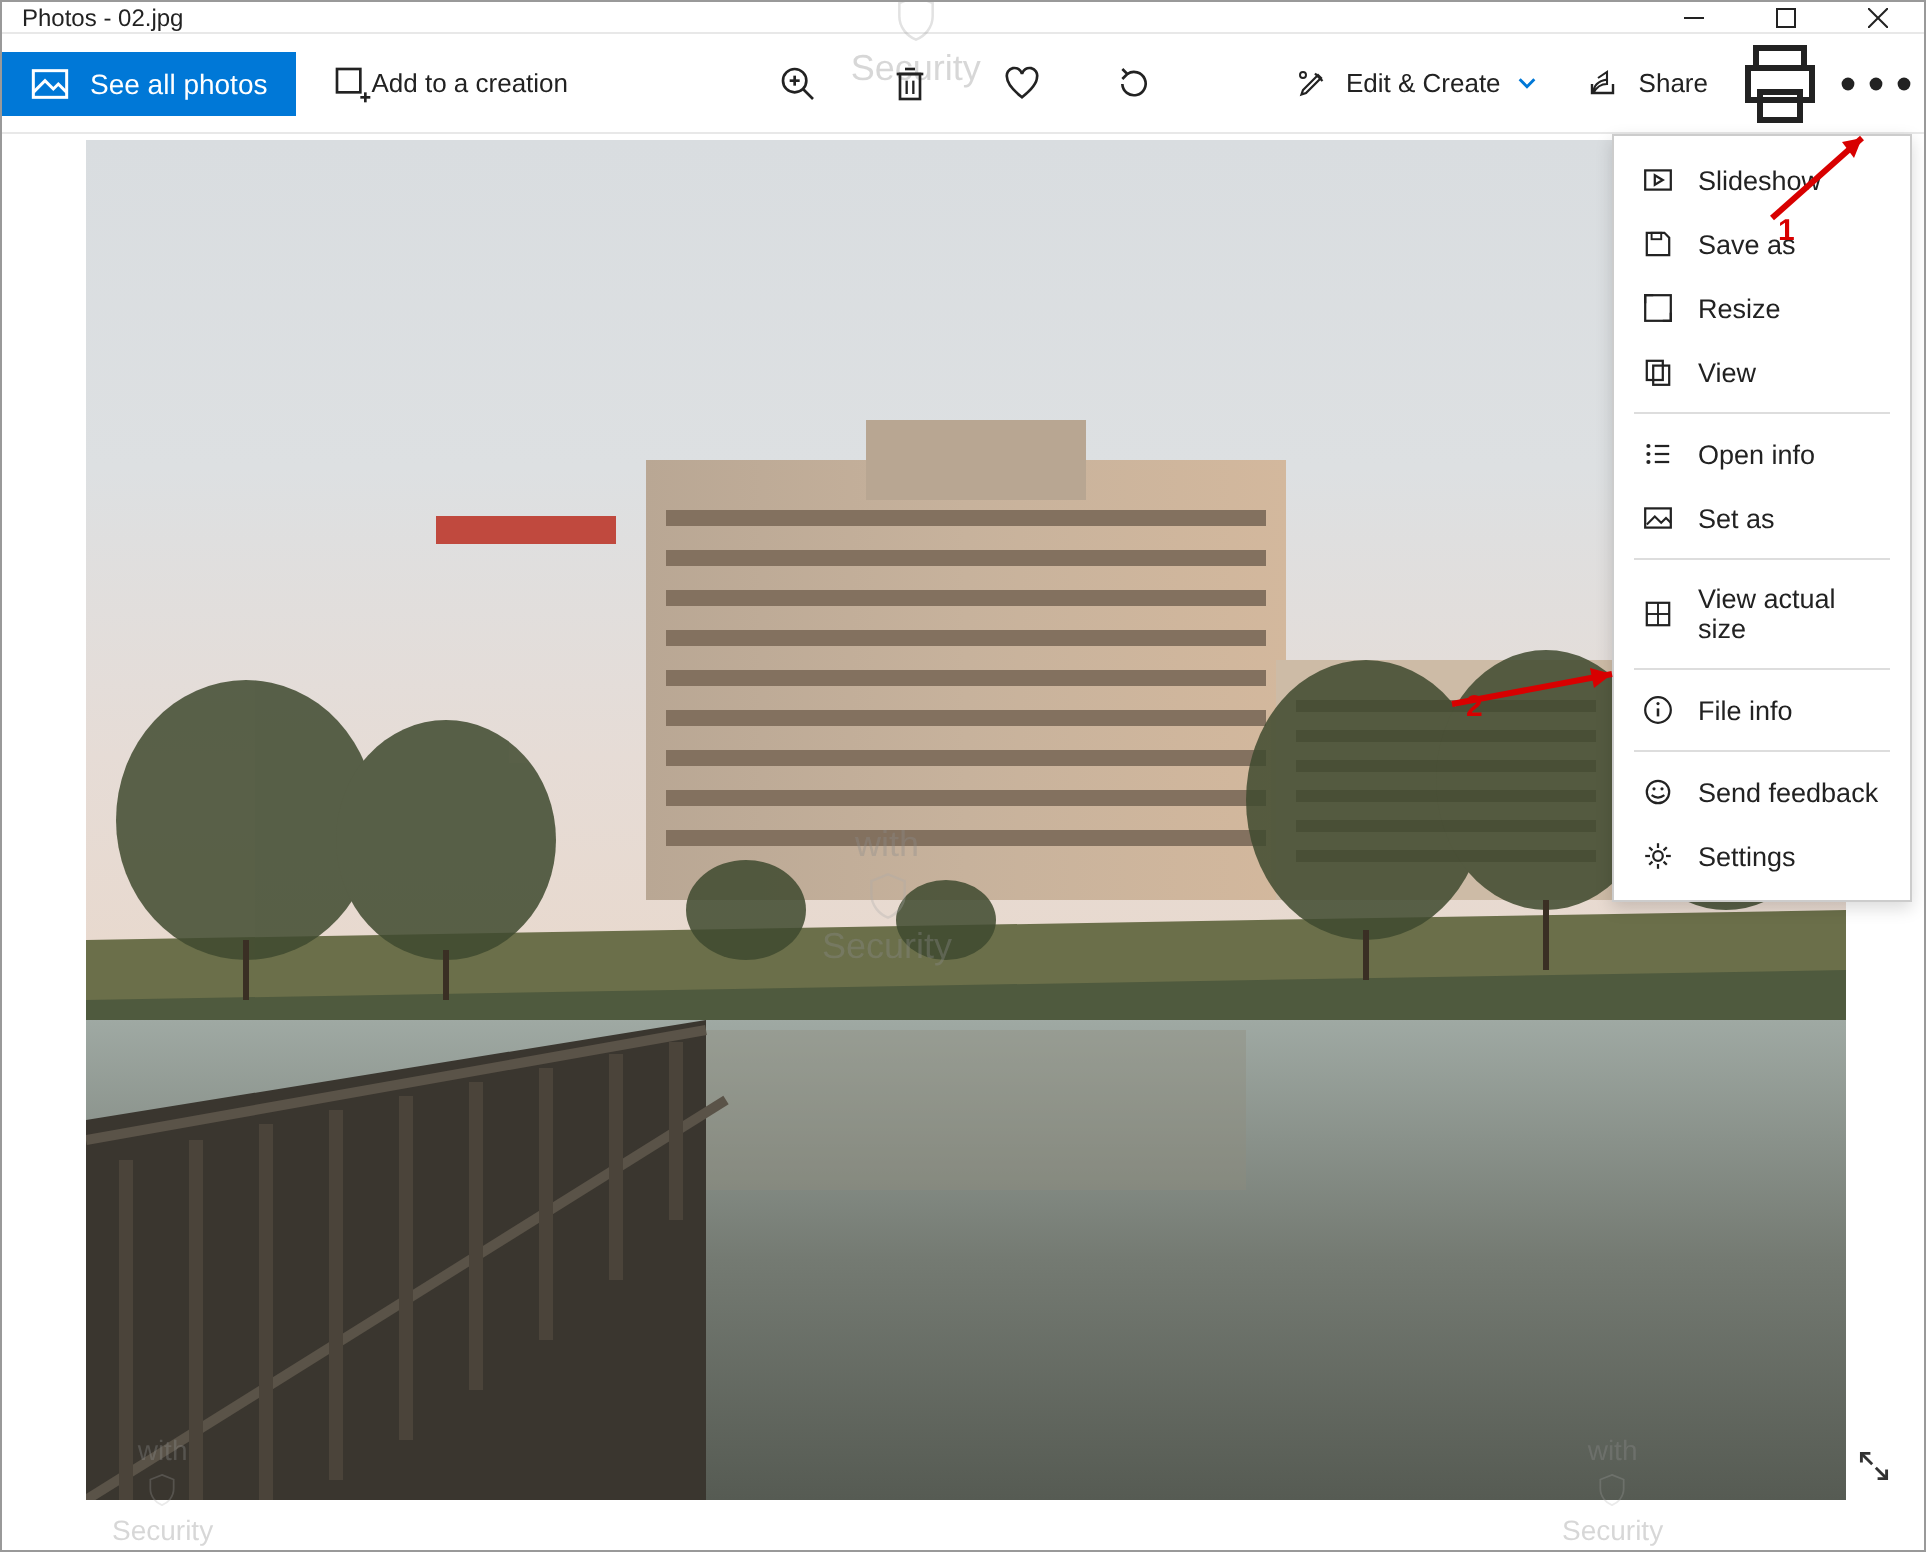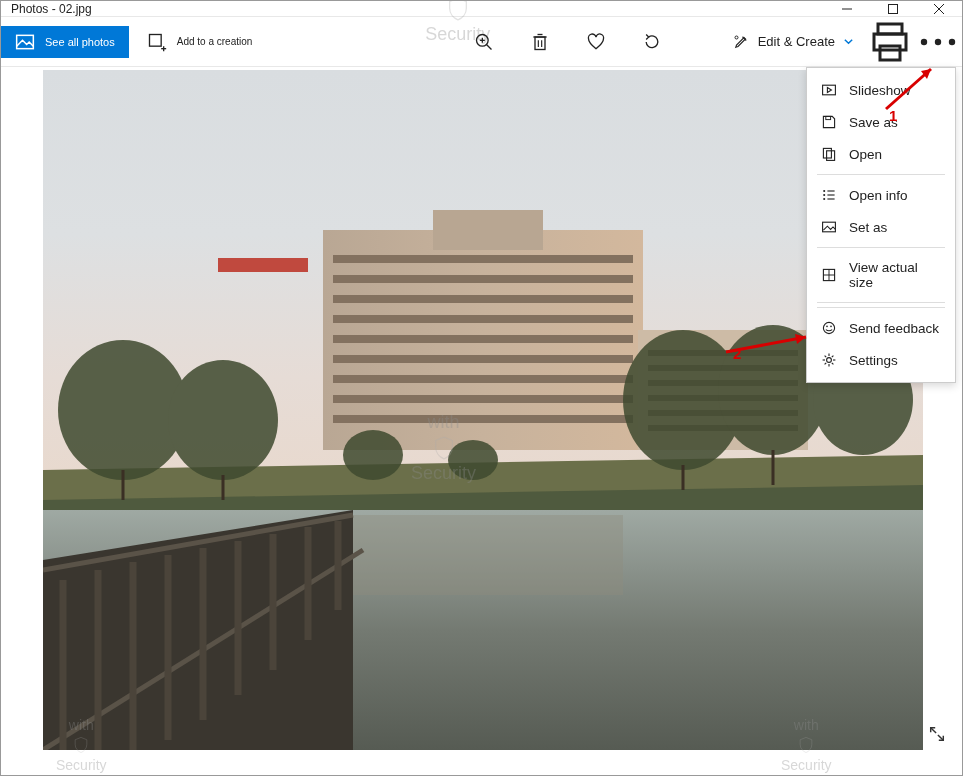--- a/index.html
+++ b/index.html
@@ -6,23 +6,23 @@
   body { width: 963px; height: 776px; background: #fff; border: 1px solid #999; position: relative; overflow: hidden; }
 
   .titlebar { height: 16px; display: flex; align-items: center; background: #fff; border-bottom: 1px solid #e8e8e8; }
   .titlebar-title { font-size: 12px; color: #222; padding-left: 10px; flex: 0 0 auto; }
   .titlebar-spacer { flex: 1; display:flex; align-items:center; justify-content:center; }
   .win-controls { display: flex; }
   .win-btn { width: 46px; height: 30px; display: flex; align-items: center; justify-content: center; }
   .win-btn svg { width: 10px; height: 10px; }
 
   .toolbar { height: 50px; display: flex; align-items: center; border-bottom: 1px solid #e8e8e8; background: #fff; }
-  .see-all { background: #0078d7; color: #fff; height: 32px; display: flex; align-items: center; padding: 0 14px; gap: 10px; font-size: 11px; }
+  .see-all { background: #0078d7; color: #fff; height: 32px; display: flex; align-items: center; padding: 0 14px; gap: 10px; font-size: 14px; }
   .see-all svg { width: 20px; height: 20px; }
-  .add-creation { display: flex; align-items: center; gap: 10px; padding: 16px 18px; height: 50px; font-size: 10px; color: #222; }
+  .add-creation { display: flex; align-items: center; padding: 16px 18px; height: 50px; font-size: 13px; color: #222; }
   .add-creation svg { width: 20px; height: 20px; }
   .toolbar-flex { flex: 1; }
   .tool-icon { width: 56px; height: 50px; display: flex; align-items: center; justify-content: center; color: #222; }
   .tool-icon svg { width: 20px; height: 20px; }
   .edit-create { display: flex; align-items: center; gap: 8px; padding: 12px 12px; height: 50px; font-size: 13px; color: #222; }
   .edit-create svg { width: 18px; height: 18px; }
   .chevron-down { color: #0078d7; }
   .share { display: flex; align-items: center; gap: 8px; padding: 0 12px; height: 50px; font-size: 13px; color: #222; }
   .share svg { width: 18px; height: 18px; }
   .print { width: 48px; height: 50px; display: flex; align-items: center; justify-content: center; }
@@ -129,20 +129,27 @@
   <div class="edit-create">
     <svg viewBox="0 0 24 24">
         <path d="M5 19 L8 18 L18 8 L16 6 L6 16 Z" fill="none" stroke="#222" stroke-width="1.5"></path>
         <path d="M14 5 L19 10" fill="none" stroke="#222" stroke-width="1.5"></path>
         <circle cx="6" cy="6" r="2" fill="none" stroke="#222" stroke-width="1.3"></circle>
       </svg>
     <span>Edit &amp; Create</span>
     <svg viewBox="0 0 12 12" class="chevron-down" style="width:11px;height:11px;">
         <polyline points="2,4 6,8 10,4" fill="none" stroke="#0078d7" stroke-width="1.6"></polyline>
       </svg>
+  </div>
+  <div class="share">
+    <svg viewBox="0 0 24 24">
+        <path d="M4 12 V18 H18 V12" fill="none" stroke="#222" stroke-width="1.6"></path>
+        <path d="M8 8 L14 4 L14 12 C10 12 7 14 5 18 C5 13 8 10 14 9" fill="none" stroke="#222" stroke-width="1.4"></path>
+      </svg>
+    <span>Share</span>
   </div>
   <div class="print">
     <svg viewBox="0 0 24 24">
         <rect x="6" y="3" width="12" height="5" fill="none" stroke="#222" stroke-width="1.5"></rect>
         <rect x="4" y="8" width="16" height="8" fill="none" stroke="#222" stroke-width="1.5"></rect>
         <rect x="7" y="14" width="10" height="7" fill="none" stroke="#222" stroke-width="1.5"></rect>
       </svg>
   </div>
   <div class="more">
     <svg viewBox="0 0 24 24">
@@ -276,24 +283,32 @@
     </div>
     <div class="dropdown-item">
       <svg viewBox="0 0 20 20">
           <path d="M3 3 H14 L17 6 V17 H3 Z" fill="none" stroke="#222" stroke-width="1.4"></path>
           <rect x="6" y="3" width="6" height="4" fill="none" stroke="#222" stroke-width="1.2"></rect>
         </svg>
       <span>Save as</span>
     </div>
     <div class="dropdown-item">
       <svg viewBox="0 0 20 20">
+          <rect x="2" y="2" width="16" height="16" fill="none" stroke="#222" stroke-width="1.4"></rect>
+          <polyline points="7,2 2,2 2,7" fill="none" stroke="#222" stroke-width="1.4"></polyline>
+          <polyline points="13,18 18,18 18,13" fill="none" stroke="#222" stroke-width="1.4"></polyline>
+        </svg>
+      <span>Resize</span>
+    </div>
+    <div class="dropdown-item">
+      <svg viewBox="0 0 20 20">
           <rect x="3" y="3" width="10" height="12" fill="none" stroke="#222" stroke-width="1.4"></rect>
           <rect x="7" y="6" width="10" height="12" fill="none" stroke="#222" stroke-width="1.4"></rect>
         </svg>
-      <span>Open</span>
+      <span>View</span>
     </div>
     <div class="dropdown-sep"></div>
     <div class="dropdown-item">
       <svg viewBox="0 0 20 20">
           <circle cx="4" cy="5" r="1.3" fill="#222"></circle>
           <circle cx="4" cy="10" r="1.3" fill="#222"></circle>
           <circle cx="4" cy="15" r="1.3" fill="#222"></circle>
           <line x1="8" y1="5" x2="17" y2="5" stroke="#222" stroke-width="1.4"></line>
           <line x1="8" y1="10" x2="17" y2="10" stroke="#222" stroke-width="1.4"></line>
           <line x1="8" y1="15" x2="17" y2="15" stroke="#222" stroke-width="1.4"></line>
@@ -310,20 +325,28 @@
     <div class="dropdown-sep"></div>
     <div class="dropdown-item">
       <svg viewBox="0 0 20 20">
           <rect x="3" y="3" width="14" height="14" fill="none" stroke="#222" stroke-width="1.4"></rect>
           <line x1="3" y1="10" x2="17" y2="10" stroke="#222" stroke-width="1.2"></line>
           <line x1="10" y1="3" x2="10" y2="17" stroke="#222" stroke-width="1.2"></line>
         </svg>
       <span>View actual size</span>
     </div>
     <div class="dropdown-sep"></div>
+    <div class="dropdown-item">
+      <svg viewBox="0 0 20 20">
+          <circle cx="10" cy="10" r="8" fill="none" stroke="#222" stroke-width="1.4"></circle>
+          <line x1="10" y1="9" x2="10" y2="14" stroke="#222" stroke-width="1.6"></line>
+          <circle cx="10" cy="6" r="1" fill="#222"></circle>
+        </svg>
+      <span>File info</span>
+    </div>
     <div class="dropdown-sep"></div>
     <div class="dropdown-item">
       <svg viewBox="0 0 20 20">
           <circle cx="10" cy="10" r="7" fill="none" stroke="#222" stroke-width="1.4"></circle>
           <path d="M6 12 Q10 15 14 12" fill="none" stroke="#222" stroke-width="1.3"></path>
           <circle cx="7.5" cy="8" r="1" fill="#222"></circle>
           <circle cx="12.5" cy="8" r="1" fill="#222"></circle>
         </svg>
       <span>Send feedback</span>
     </div>

